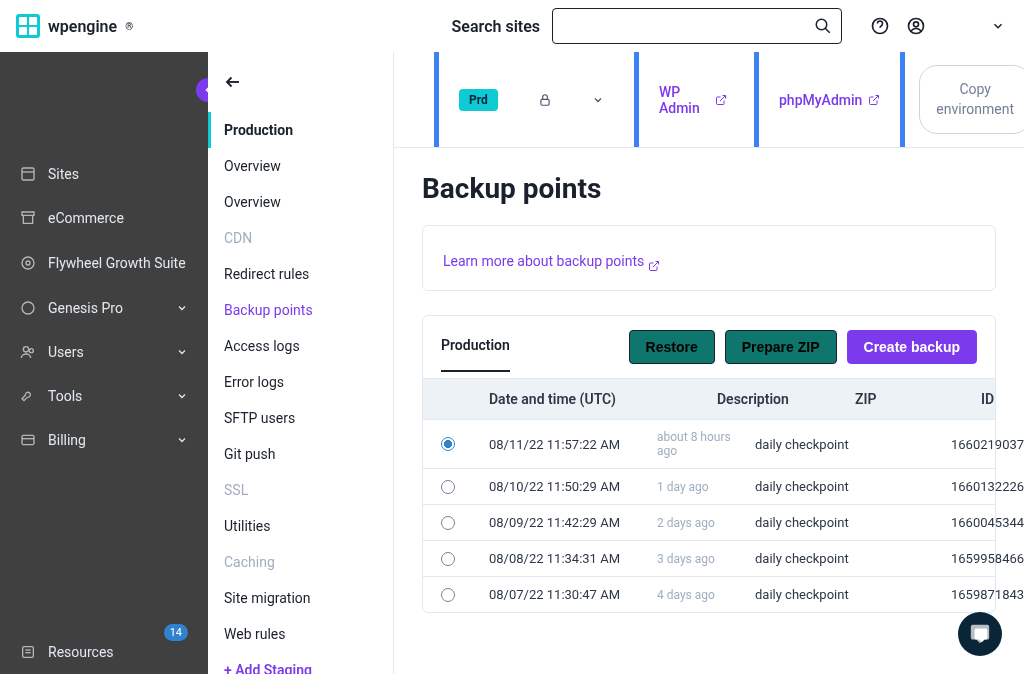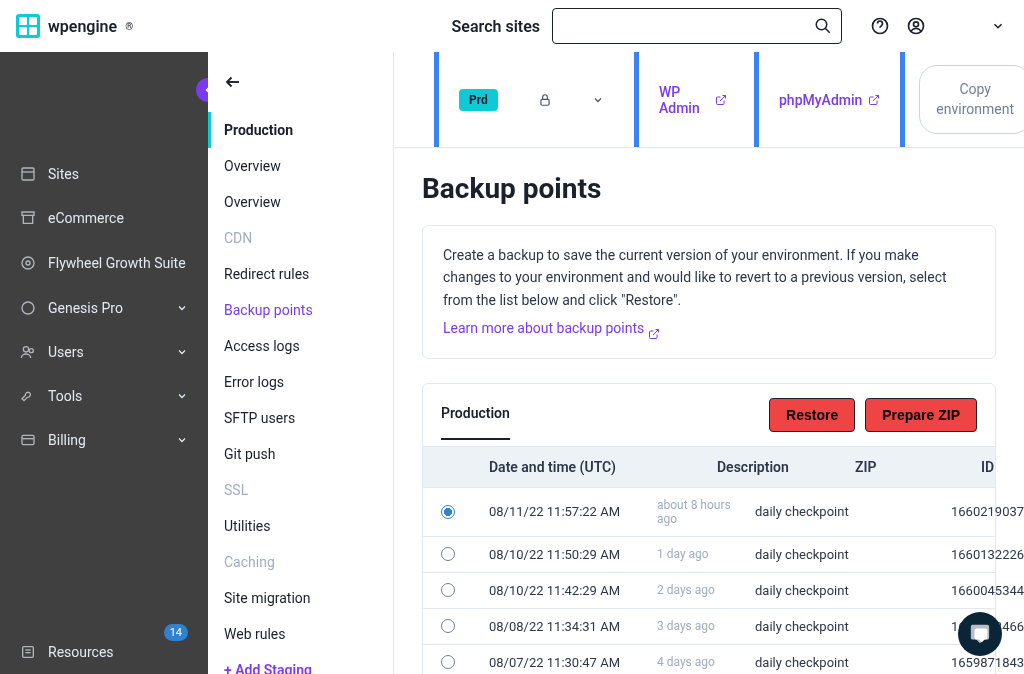--- a/index.html
+++ b/index.html
@@ -47,21 +47,21 @@
 .content { padding: 24px 28px; }
 .page-title { font-size: 28px; font-weight: 700; margin-bottom: 20px; }
 .info-box { border: 1px solid #e2e8f0; border-radius: 6px; padding: 18px 20px; margin-bottom: 24px; font-size: 14px; line-height: 1.6; color: #2d3748; }
 .info-link { color: #7c3aed; display: inline-flex; align-items: flex-end; gap: 4px; cursor: pointer; margin-top: 6px; }
 
 .table-card { border: 1px solid #e2e8f0; border-radius: 6px; }
 .tab-row { display: flex; align-items: center; padding: 14px 18px; border-bottom: 1px solid #e2e8f0; }
 .tab-active { font-weight: 600; font-size: 14px; position: relative; padding-bottom: 4px; }
 .tab-active::after { content: ""; position: absolute; left: 0; right: 0; bottom: -15px; height: 2px; background: #1a202c; }
 .tab-actions { margin-left: auto; display: flex; gap: 10px; }
-.btn { border: 1.5px solid #1a202c; background: #ef4444; padding: 8px 16px; border-radius: 4px; font-weight: 600; font-size: 14px; cursor: pointer; }
+.btn { border: 1.5px solid #1a202c; background: #0f766e; padding: 8px 16px; border-radius: 4px; font-weight: 600; font-size: 14px; cursor: pointer; }
 .btn.primary { background: #7c3aed; color: #fff; border-color: #7c3aed; }
 
 .thead { display: grid; grid-template-columns: 40px 220px 130px 118px 82px; align-items: center; background: #edf2f7; padding: 12px 18px; font-weight: 600; font-size: 14px; color: #2d3748; gap: 8px; }
 .trow { display: grid; grid-template-columns: 40px 160px 90px 130px 50px 1fr; align-items: center; padding: 10px 18px; border-top: 1px solid #e2e8f0; font-size: 13px; color: #2d3748; gap: 8px; }
 .radio { width: 14px; height: 14px; border: 1.5px solid #718096; border-radius: 50%; display: inline-block; cursor: pointer; }
 .radio.sel { border-color: #3182ce; background: radial-gradient(circle, #3182ce 0 45%, #fff 50% 100%); }
 .rel-time { color: #a0aec0; font-size: 12px; }
 .trow .id { text-align: right; }
 
 .chat-fab { position: fixed; right: 22px; bottom: 18px; width: 44px; height: 44px; border-radius: 50%; background: #0b2538; display: flex; align-items: center; justify-content: center; cursor: pointer; }
@@ -290,37 +290,37 @@
       </div>
       <div style="flex:1; justify-content:flex-end; padding:0">
         <div class="copy-env">Copy environment</div>
       </div>
     </div>
 
     <div class="content">
       <h1 class="page-title">Backup points</h1>
 
       <div class="info-box">
-        <div>Create a backup to save the current version of your environment. If you make changes to your environment and would like to revert to a previous version, select from the list below and click "Restore".</div>
         <div class="info-link">
           <span>Learn more about backup points</span>
           <svg width="12" height="12" viewBox="0 0 24 24" fill="none" stroke="#7c3aed" stroke-width="2">
               <path d="M18 13v6a2 2 0 0 1-2 2H5a2 2 0 0 1-2-2V8a2 2 0 0 1 2-2h6"></path>
               <polyline points="15 3 21 3 21 9"></polyline>
               <line x1="10" y1="14" x2="21" y2="3"></line>
             </svg>
         </div>
       </div>
 
       <div class="table-card">
         <div class="tab-row">
           <span class="tab-active">Production</span>
           <div class="tab-actions">
             <button class="btn">Restore</button>
             <button class="btn">Prepare ZIP</button>
+            <button class="btn primary">Create backup</button>
           </div>
         </div>
         <div class="thead">
           <span></span>
           <span>Date and time (UTC)</span>
           <span>Description</span>
           <span>ZIP</span>
           <span>ID</span>
         </div>
         <div id="table-rows">
@@ -335,21 +335,21 @@
             <div class="trow">
               <span class="radio"></span>
               <span>08/10/22 11:50:29 AM</span>
               <span class="rel-time">1 day ago</span>
               <span>daily checkpoint</span>
               <span></span>
               <span class="id">1660132226</span>
             </div>
             <div class="trow">
               <span class="radio"></span>
-              <span>08/10/22 11:42:29 AM</span>
+              <span>08/09/22 11:42:29 AM</span>
               <span class="rel-time">2 days ago</span>
               <span>daily checkpoint</span>
               <span></span>
               <span class="id">1660045344</span>
             </div>
             <div class="trow">
               <span class="radio"></span>
               <span>08/08/22 11:34:31 AM</span>
               <span class="rel-time">3 days ago</span>
               <span>daily checkpoint</span>

